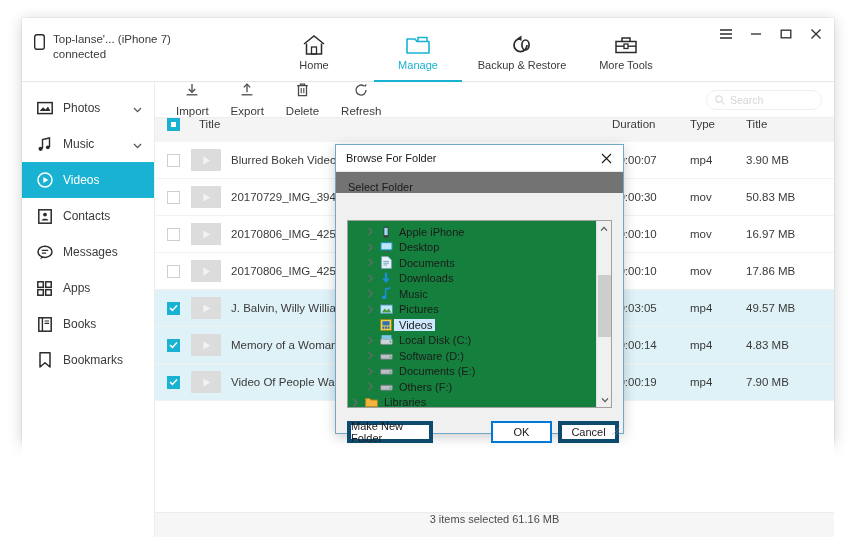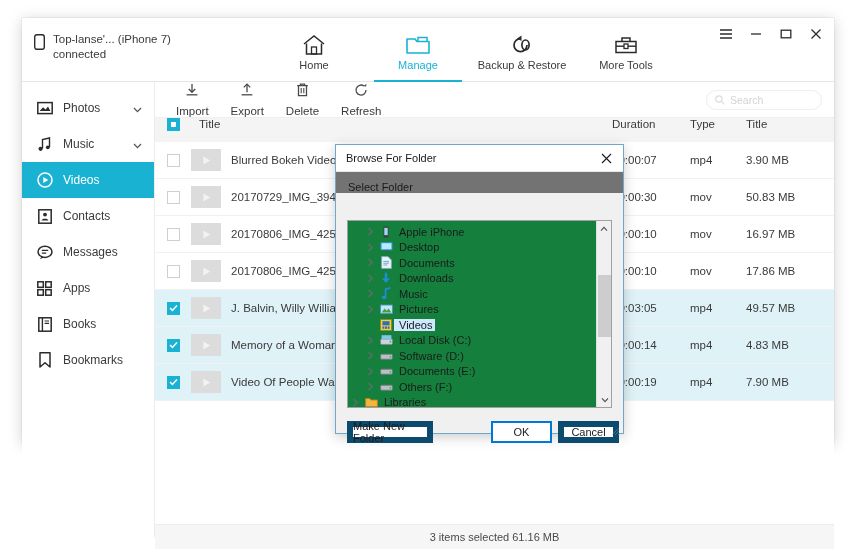--- a/index.html
+++ b/index.html
@@ -139,22 +139,22 @@
     overflow: hidden; white-space: nowrap;
   }
   .title-text { overflow: hidden; text-overflow: clip;
     white-space: nowrap; }
 
   
   #statusbar {
     position: absolute; left: 133px; top: 494px;
     width: 679px; height: 25px;
     background: #f6f6f6; border-top: 1px solid #ececec;
-    display: flex; align-items: center; justify-content: center;
-    font-size: 11px; color: #4a4a4a; margin-top: 12px;
+    display: flex; justify-content: center;
+    font-size: 11px; color: #4a4a4a;
   }
 
   
   #dialog {
     position: absolute; left: 313px; top: 126px;
     width: 289px; height: 290px;
     background: #f0f0f0;
     border: 1px solid #6fa8c8;
     box-shadow: 0 3px 12px rgba(0,0,0,0.20);
     font-family: "Liberation Sans", sans-serif;
@@ -198,21 +198,21 @@
     background: #f0f0f0; border-left: 1px solid #e0e0e0;
   }
   .sb-arrow { height: 15px; display: flex; align-items: center;
     justify-content: center; cursor: pointer; }
   #sb-thumb {
     position: absolute; left: 1px; top: 54px;
     width: 13px; height: 62px; background: #cdcdcd; cursor: pointer;
   }
   
   .dlg-btn {
-    height: 22px; border: 6px solid #0c4a6e; background: #ffffff;
+    height: 22px; border: 4px solid #0c4a6e; background: #ffffff;
     font-size: 11px; color: #1a1a1a; cursor: pointer;
     display: flex; align-items: center; justify-content: center;
     font-family: "Liberation Sans", sans-serif;
   }
   #btn-newfolder { position: absolute; left: 11px; top: 276px;
     width: 86px; }
   #btn-ok { position: absolute; left: 155px; top: 276px;
     width: 61px; border: 2px solid #0078d7; }
   #btn-cancel { position: absolute; left: 222px; top: 276px;
     width: 61px; }

